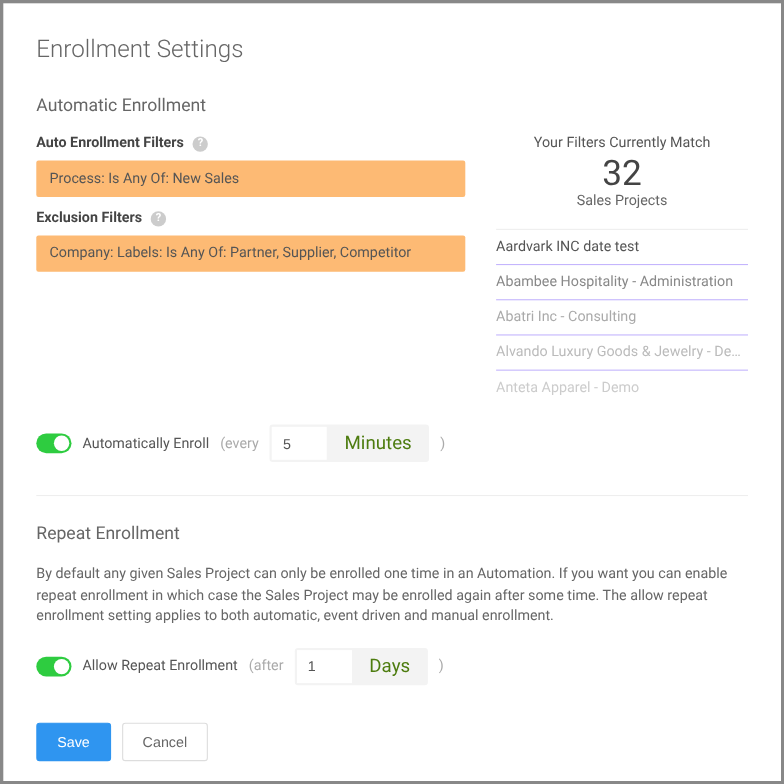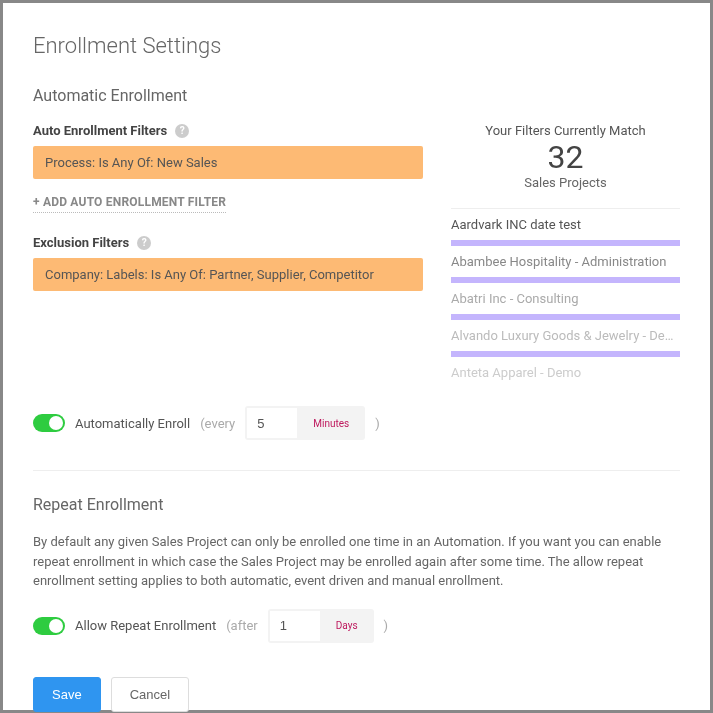--- a/index.html
+++ b/index.html
@@ -102,21 +102,21 @@
       text-align: center;
       font-size: 13px;
       color: #666;
       margin-bottom: 18px;
     }
     .match-list {
       border-top: 1px solid #eee;
     }
     .match-item {
       padding: 8px 0;
-      border-bottom: 6px solid #c4b5fd;
+      border-bottom: 1px solid #c4b5fd;
       font-size: 13px;
       color: #555;
       white-space: nowrap;
       overflow: hidden;
       text-overflow: ellipsis;
     }
     .match-item.faded1 { color: #888; }
     .match-item.faded2 { color: #aaa; }
     .match-item.faded3 { color: #bbb; }
     .match-item.faded4 { color: #ccc; border-bottom: none; }
@@ -167,22 +167,22 @@
       width: 50px;
       height: 30px;
       padding: 0 10px;
       font-size: 13px;
       color: #555;
       outline: none;
       margin: 2px 0 2px 2px;
     }
     .interval-unit {
       padding: 0 16px;
-      font-size: 10px;
-      color: #be185d;
+      font-size: 17px;
+      color: #4d7c0f;
     }
     .divider {
       border: none;
       border-top: 1px solid #eee;
       margin: 30px 0 24px 0;
     }
     .desc {
       font-size: 13px;
       color: #666;
       line-height: 1.5;
@@ -221,21 +221,20 @@
   <h2 class="section-heading">Automatic Enrollment</h2>
 
   <div class="columns">
     <div class="col-left">
 
       <div class="label-row">
         <span class="field-label">Auto Enrollment Filters</span>
         <span class="help-icon">?</span>
       </div>
       <div class="filter-chip">Process: Is Any Of: New Sales</div>
-      <div class="add-filter">+ ADD AUTO ENROLLMENT FILTER</div>
 
       <div class="label-row">
         <span class="field-label">Exclusion Filters</span>
         <span class="help-icon">?</span>
       </div>
       <div class="filter-chip">Company: Labels: Is Any Of: Partner, Supplier, Competitor</div>
 
     </div>
 
     <div class="col-right">

